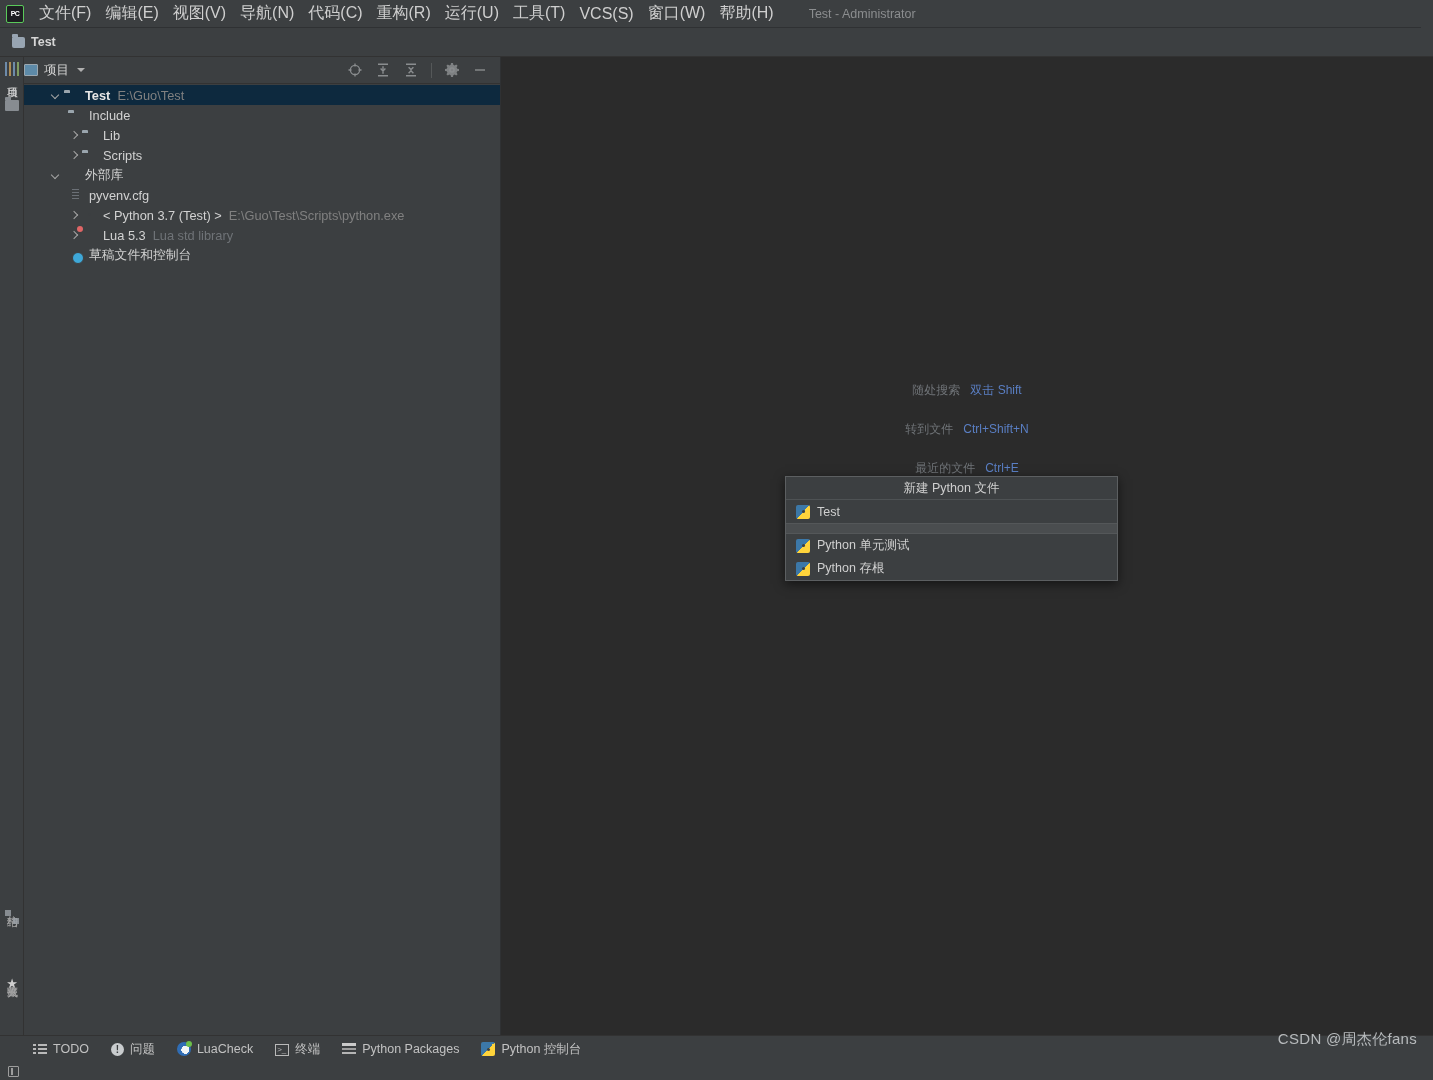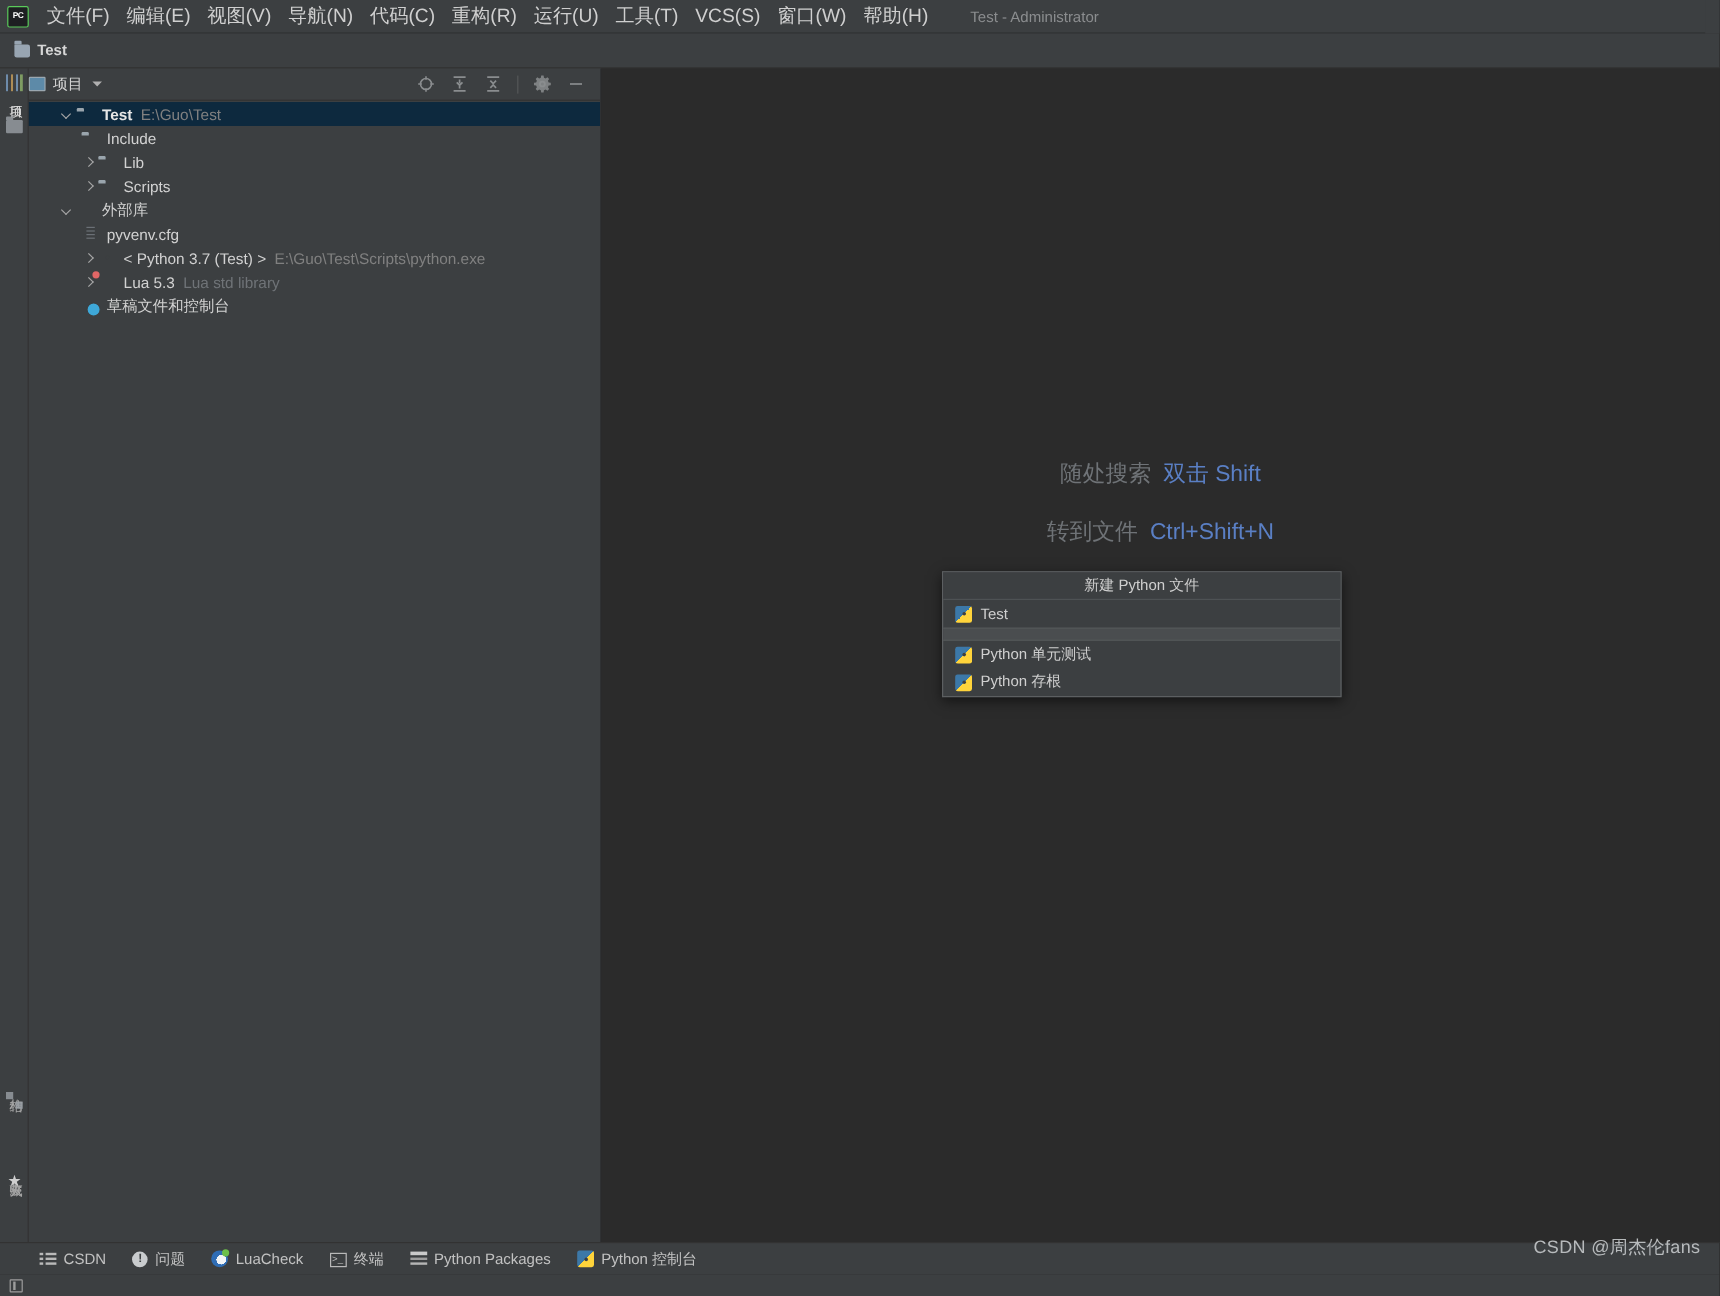--- a/index.html
+++ b/index.html
@@ -253,21 +253,21 @@
     width: 932px; height: 978px;
     background: #2b2b2b;
   }
   .hints {
     position: absolute; left: 0; top: 325px; width: 932px;
     display: flex; flex-direction: column; align-items: center;
     gap: 22px;
   }
   .hint-row {
     display: flex; align-items: baseline; gap: 10px;
-    font-size: 19px;
+    font-size: 12px;
   }
   .hint-label { color: #6f7377; }
   .hint-key { color: #5a7fc4; font-weight: normal; }
 
   
   .popup {
     position: absolute; left: 785px; top: 476px;
     width: 333px;
     background: #3c3f41;
     border: 1px solid #5c5f61;
@@ -569,21 +569,21 @@
 
   <div class="popup-item">
     <span class="p-ico"></span>
     <span>Python 存根</span>
   </div>
 </div>
 
 <div class="bottombar">
   <div class="bb-item">
     <span class="bb-ico ic-todo"></span>
-    <span>CSDN</span>
+    <span>TODO</span>
   </div>
   <div class="bb-item">
     <span class="bb-ico ic-problem">!</span>
     <span>问题</span>
   </div>
   <div class="bb-item">
     <span class="bb-ico ic-luacheck"></span>
     <span>LuaCheck</span>
   </div>
   <div class="bb-item">

